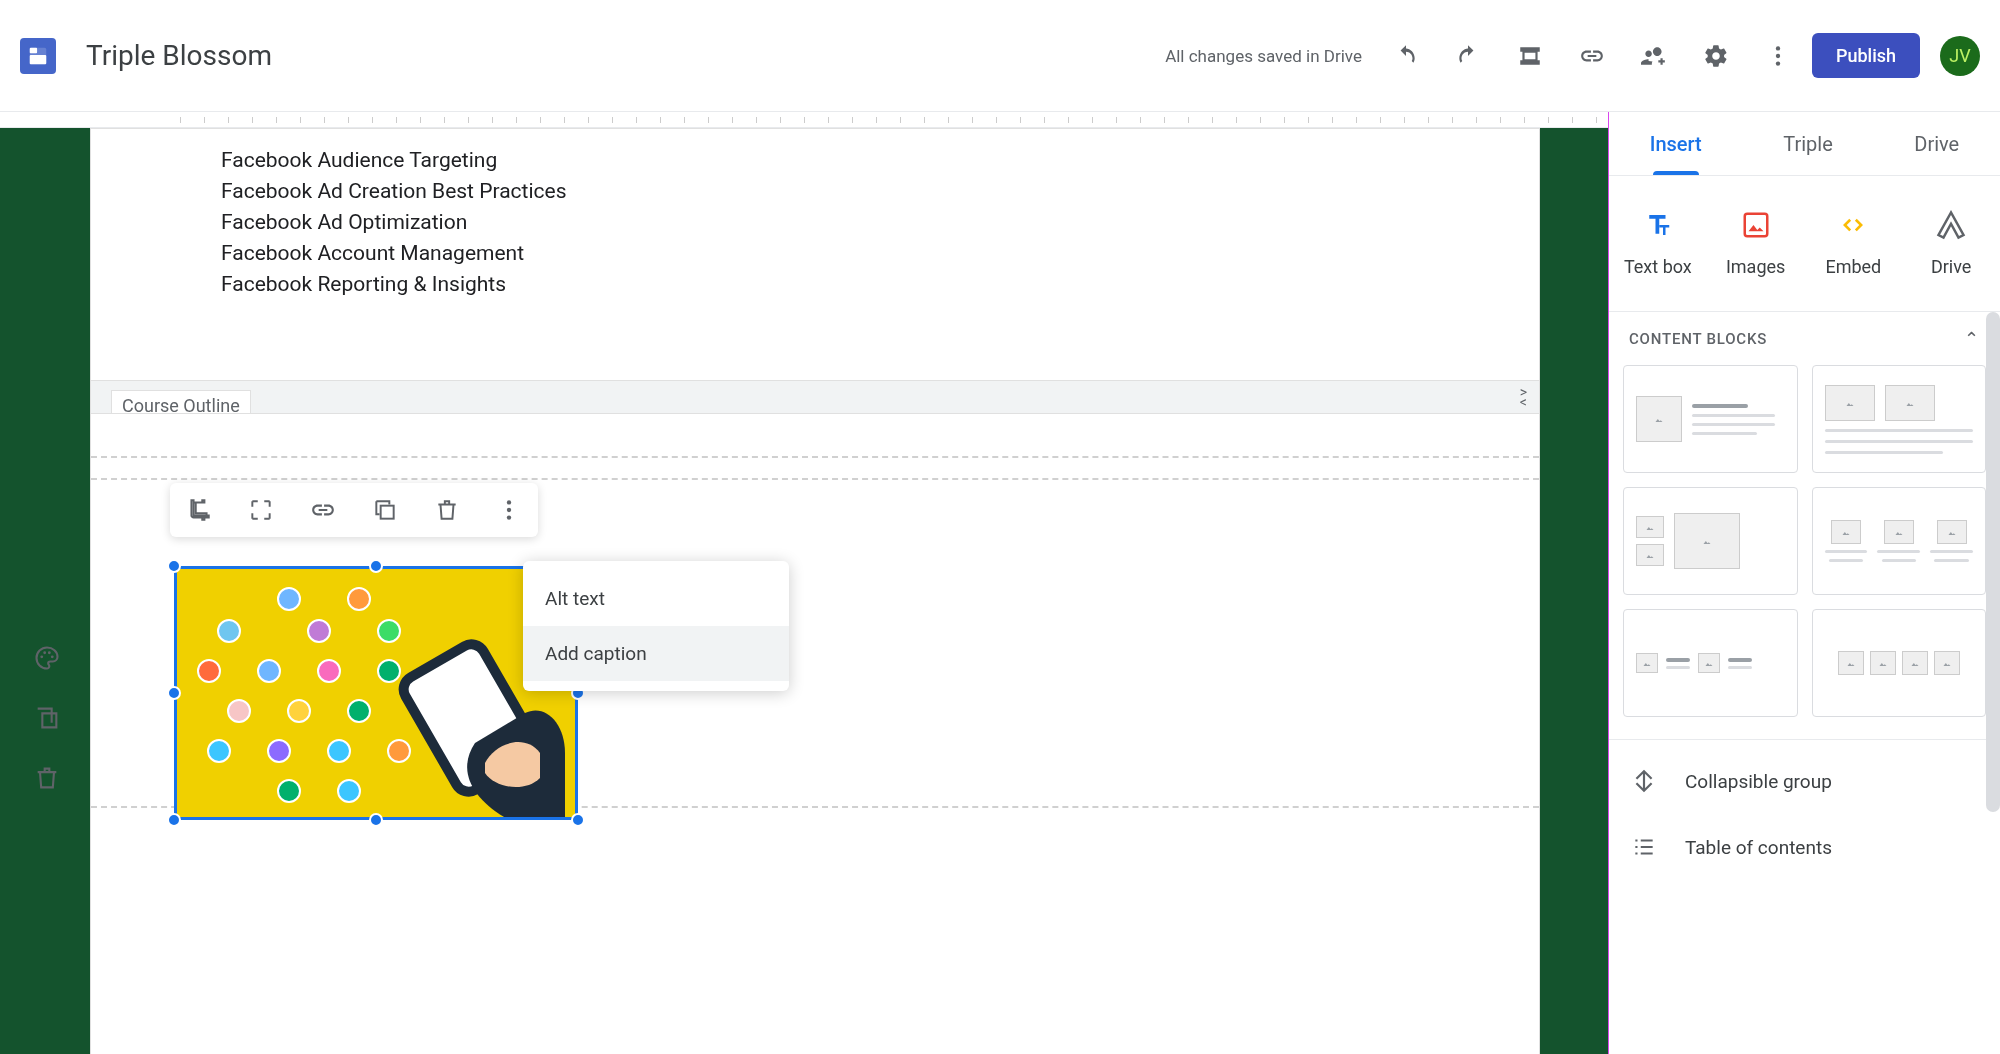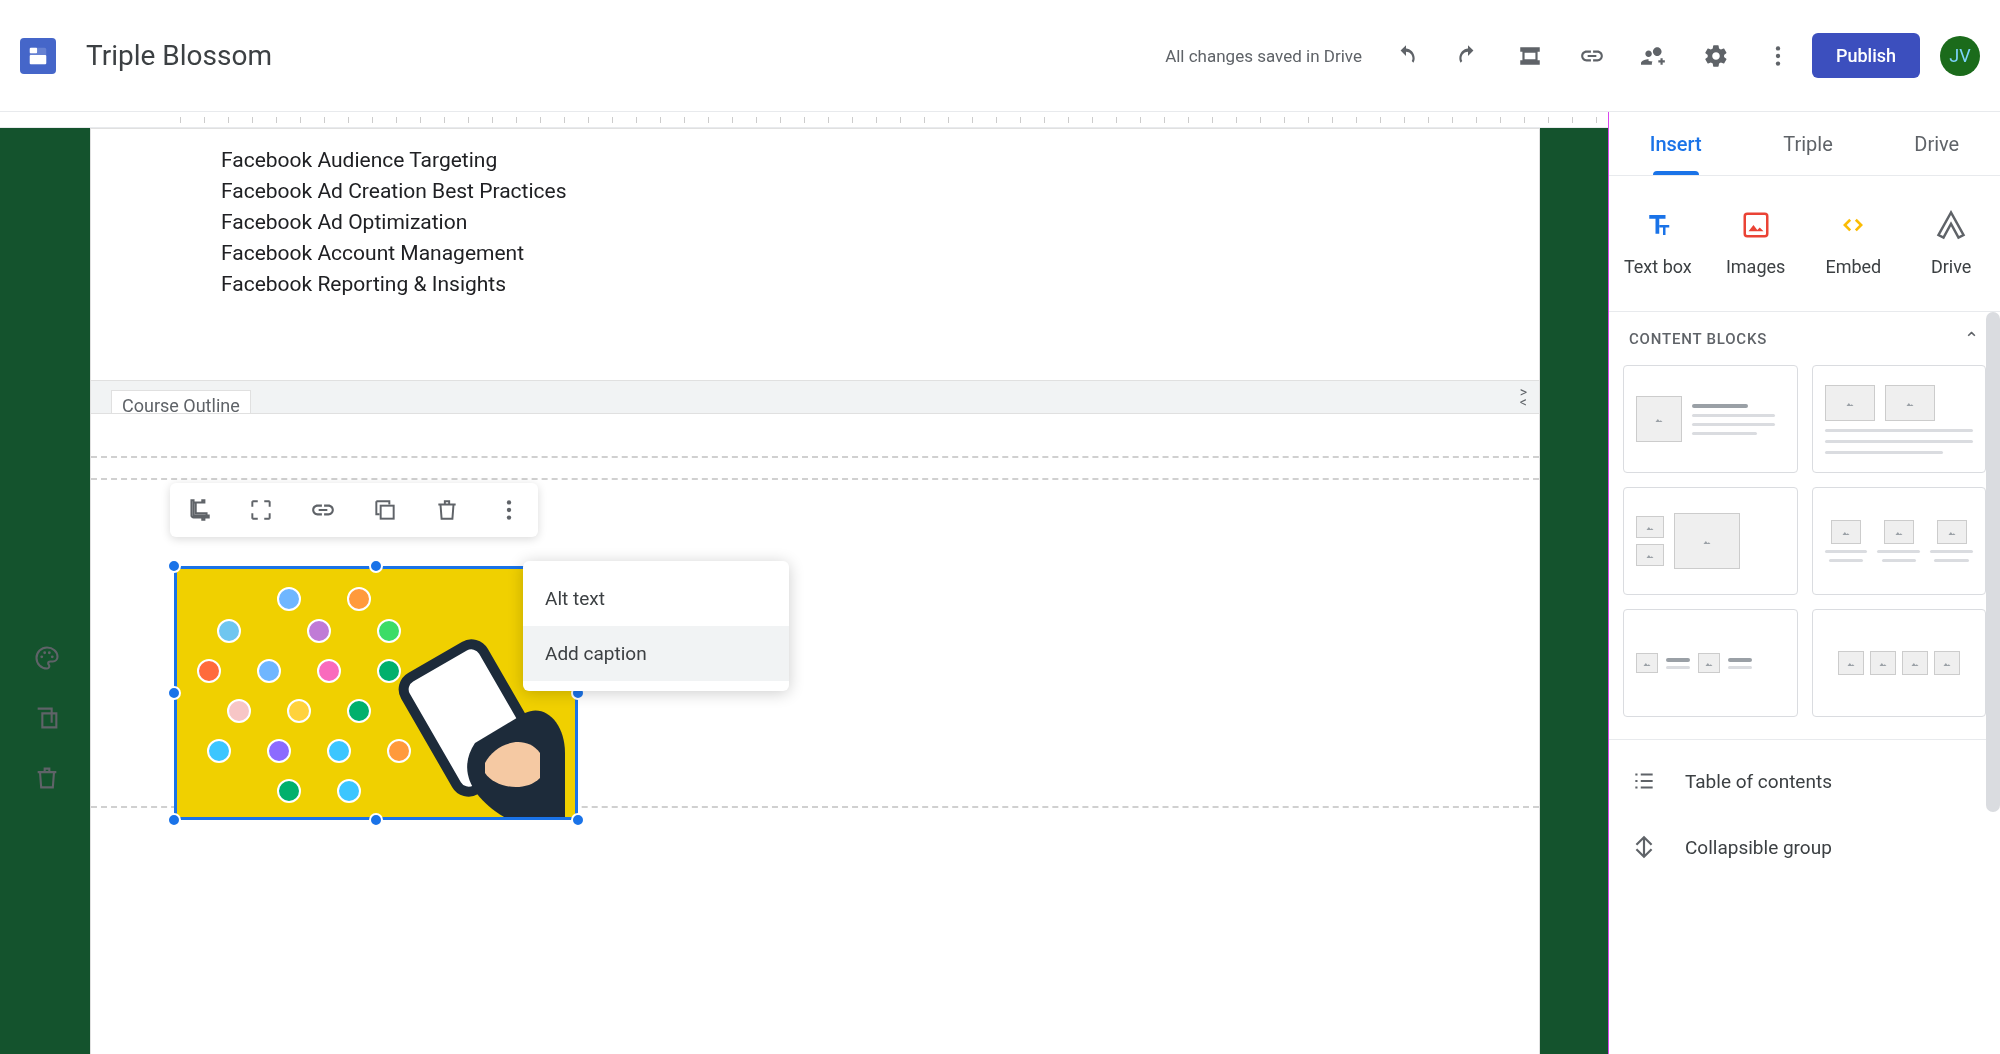--- a/index.html
+++ b/index.html
@@ -9,21 +9,21 @@
 .header { height: 112px; display: flex; align-items: center; padding: 0 20px; border-bottom: 1px solid #e8eaed; }
 .app-logo { width: 36px; height: 36px; background: #4566c9; border-radius: 4px; display: flex; align-items: center; justify-content: center; margin-right: 30px; }
 .app-logo svg { width: 22px; height: 22px; fill: #fff; }
 .doc-title { font-size: 28px; color: #3c4043; font-weight: 400; flex: 0 0 auto; }
 .header-spacer { flex: 1; }
 .save-status { font-size: 17px; color: #5f6368; margin-right: 30px; }
 .header-icons { display: flex; align-items: center; gap: 34px; }
 .hicon { width: 28px; height: 28px; display: flex; align-items: center; justify-content: center; cursor: pointer; color: #5f6368; }
 .hicon svg { width: 26px; height: 26px; fill: #5f6368; }
 .publish-btn { background: #3c4fbe; color: #fff; padding: 12px 24px; border-radius: 6px; border: none; font-size: 18px; font-weight: 500; cursor: pointer; margin-left: 20px; }
-.avatar { width: 40px; height: 40px; border-radius: 50%; background: #1b6b1b; color: #7dd3fc; display: flex; align-items: center; justify-content: center; font-size: 18px; margin-left: 20px; }
+.avatar { width: 40px; height: 40px; border-radius: 50%; background: #1b6b1b; color: #bef264; display: flex; align-items: center; justify-content: center; font-size: 18px; margin-left: 20px; }
 
 
 .main { display: flex; height: calc(100% - 88px); }
 .canvas-area { flex: 1; background: #14532d; position: relative; overflow: hidden; }
 .right-panel { width: 392px; border-left: 1px solid #d946ef; background: #fff; display: flex; flex-direction: column; }
 
 
 .ruler { height: 16px; background: #fff; border-bottom: 1px solid #e8eaed; position: relative; width: 100%; }
 .ruler-tick { position: absolute; width: 1px; height: 6px; background: #ccc; top: 5px; }
 
@@ -520,25 +520,25 @@
                 <path d="M6 17l4-5 3 4 2-2 3 3z"></path>
               </svg>
             </div>
         </div>
       </div>
     </div>
 
     <div class="rp-sep"></div>
     <div class="rp-row">
       <svg viewBox="0 0 24 24">
-          <path d="M4 6h2M4 12h2M4 18h2M9 6h11M9 12h11M9 18h11" stroke="#5f6368" stroke-width="2"></path>
-        </svg>
-      <span>Table of contents</span>
+          <path d="M12 3v18M5 10l7-7 7 7M5 14l7 7 7-7" fill="none" stroke="#5f6368" stroke-width="2"></path>
+        </svg>
+      <span>Collapsible group</span>
     </div>
     <div class="rp-row">
       <svg viewBox="0 0 24 24">
-          <path d="M12 3v18M5 10l7-7 7 7M5 14l7 7 7-7" fill="none" stroke="#5f6368" stroke-width="2"></path>
-        </svg>
-      <span>Collapsible group</span>
+          <path d="M4 6h2M4 12h2M4 18h2M9 6h11M9 12h11M9 18h11" stroke="#5f6368" stroke-width="2"></path>
+        </svg>
+      <span>Table of contents</span>
     </div>
     <div class="scroll-thumb"></div>
   </div>
 </div>
 
 </body></html>

